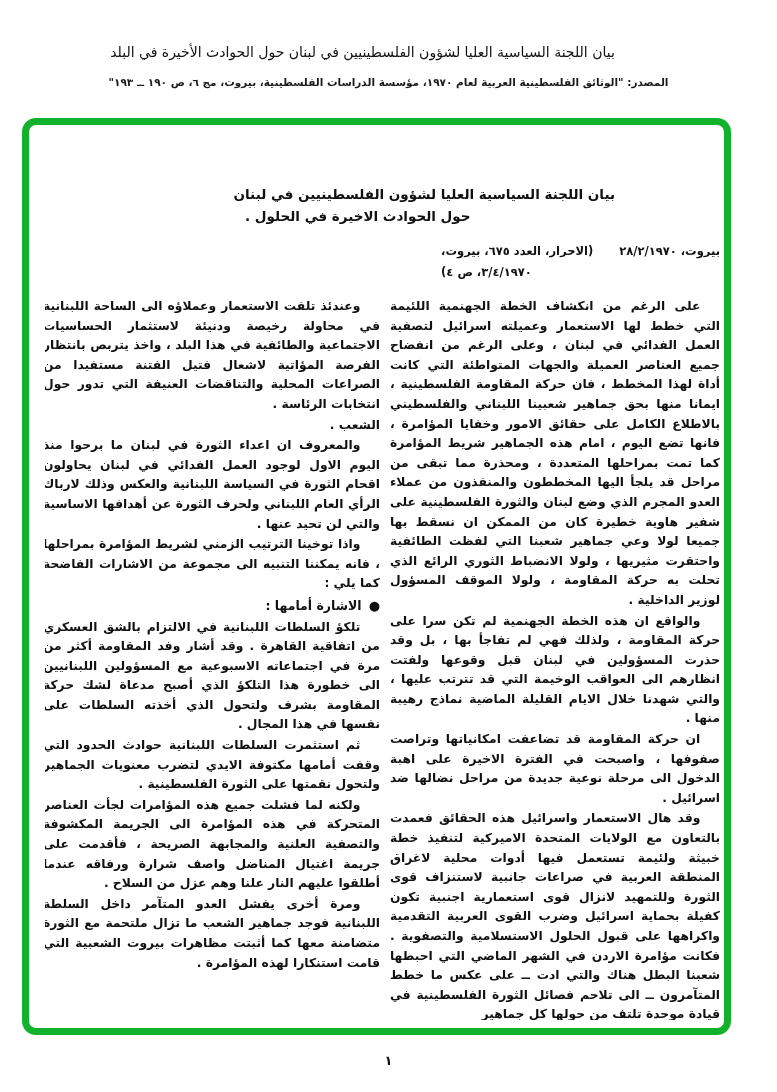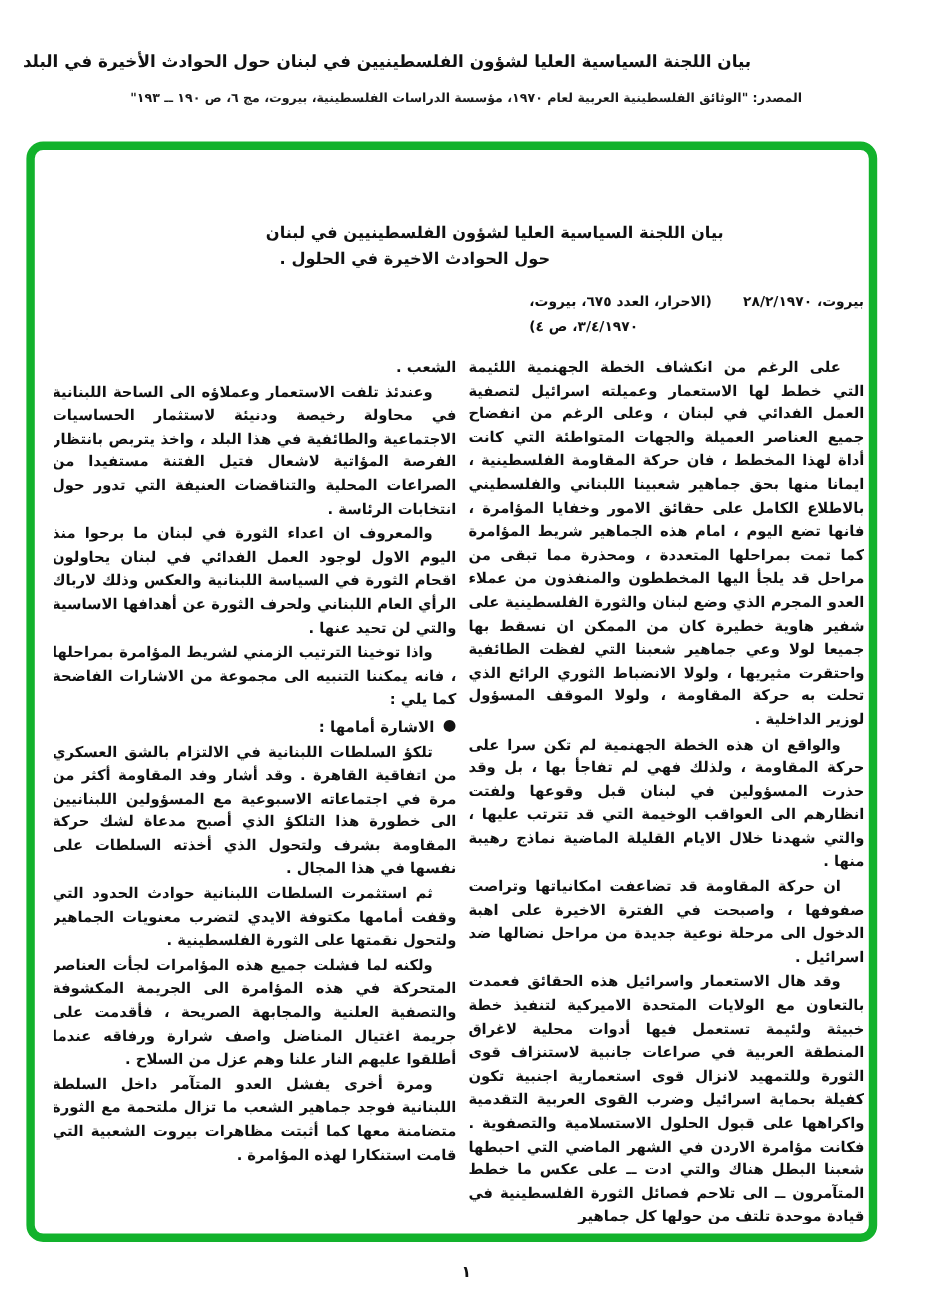--- a/index.html
+++ b/index.html
@@ -2,33 +2,33 @@
 <html lang="ar"><head>
 <meta charset="utf-8">
 <style>
   html,body{margin:0;padding:0;}
   body{
     width:777px;height:1092px;position:relative;background:#ffffff;
     font-family:"DejaVu Sans",sans-serif;color:#111;overflow:hidden;
   }
   .hdr{
     position:absolute;top:44px;left:0;width:645px;text-align:center;
-    font-weight:bold;font-size:14px;direction:rtl;
+    font-weight:normal;font-size:14px;direction:rtl;padding-left:40px;
   }
   .hdr-src{
     position:absolute;top:76px;left:0;width:777px;text-align:center;
     font-weight:bold;font-size:10.5px;direction:rtl;color:#1a1a1a;
   }
   .green-box{
     position:absolute;left:22px;top:118px;width:709px;height:917px;
     border:7px solid #12b22c;border-radius:14px;box-sizing:border-box;
   }
   .box-inner{position:absolute;inset:0;direction:rtl;}
   .doc-title{
-    position:absolute;top:58px;left:204px;width:370px;
+    position:absolute;top:58px;left:216px;width:370px;
     font-weight:bold;font-size:13.5px;line-height:22px;
     direction:rtl;text-align:left;white-space:nowrap;
   }
   .byline{
     position:absolute;top:116px;right:4px;direction:rtl;
     display:flex;gap:26px;align-items:flex-start;
     font-weight:bold;font-size:11.5px;line-height:21px;
   }
   .citation{text-align:left;}
   .columns{
@@ -75,22 +75,22 @@
       <div class="columns">
 
         <div class="col col-first">
           <p class="para">على الرغم من انكشاف الخطة الجهنمية اللئيمة التي خطط لها الاستعمار وعميلته اسرائيل لتصفية العمل الفدائي في لبنان ، وعلى الرغم من انفضاح جميع العناصر العميلة والجهات المتواطئة التي كانت أداة لهذا المخطط ، فان حركة المقاومة الفلسطينية ، ايمانا منها بحق جماهير شعبينا اللبناني والفلسطيني بالاطلاع الكامل على حقائق الامور وخفايا المؤامرة ، فانها تضع اليوم ، امام هذه الجماهير شريط المؤامرة كما تمت بمراحلها المتعددة ، ومحذرة مما تبقى من مراحل قد يلجأ اليها المخططون والمنفذون من عملاء العدو المجرم الذي وضع لبنان والثورة الفلسطينية على شفير هاوية خطيرة كان من الممكن ان نسقط بها جميعا لولا وعي جماهير شعبنا التي لفظت الطائفية واحتقرت مثيريها ، ولولا الانضباط الثوري الرائع الذي تحلت به حركة المقاومة ، ولولا الموقف المسؤول لوزير الداخلية .</p>
           <p class="para">والواقع ان هذه الخطة الجهنمية لم تكن سرا على حركة المقاومة ، ولذلك فهي لم تفاجأ بها ، بل وقد حذرت المسؤولين في لبنان قبل وقوعها ولفتت انظارهم الى العواقب الوخيمة التي قد تترتب عليها ، والتي شهدنا خلال الايام القليلة الماضية نماذج رهيبة منها .</p>
           <p class="para">ان حركة المقاومة قد تضاعفت امكانياتها وتراصت صفوفها ، واصبحت في الفترة الاخيرة على اهبة الدخول الى مرحلة نوعية جديدة من مراحل نضالها ضد اسرائيل .</p>
           <p class="para">وقد هال الاستعمار واسرائيل هذه الحقائق فعمدت بالتعاون مع الولايات المتحدة الاميركية لتنفيذ خطة خبيثة ولئيمة تستعمل فيها أدوات محلية لاغراق المنطقة العربية في صراعات جانبية لاستنزاف قوى الثورة وللتمهيد لانزال قوى استعمارية اجنبية تكون كفيلة بحماية اسرائيل وضرب القوى العربية التقدمية واكراهها على قبول الحلول الاستسلامية والتصفوية . فكانت مؤامرة الاردن في الشهر الماضي التي احبطها شعبنا البطل هناك والتي ادت ــ على عكس ما خطط المتآمرون ــ الى تلاحم فصائل الثورة الفلسطينية في قيادة موحدة تلتف من حولها كل جماهير</p>
         </div>
 
         <div class="col col-second">
+          <p class="para">وعندئذ تلفت الاستعمار وعملاؤه الى الساحة اللبنانية في محاولة رخيصة ودنيئة لاستثمار الحساسيات الاجتماعية والطائفية في هذا البلد ، واخذ يتربص بانتظار الفرصة المؤاتية لاشعال فتيل الفتنة مستفيدا من الصراعات المحلية والتناقضات العنيفة التي تدور حول انتخابات الرئاسة .</p>
           <p class="para no-indent">الشعب .</p>
-          <p class="para">وعندئذ تلفت الاستعمار وعملاؤه الى الساحة اللبنانية في محاولة رخيصة ودنيئة لاستثمار الحساسيات الاجتماعية والطائفية في هذا البلد ، واخذ يتربص بانتظار الفرصة المؤاتية لاشعال فتيل الفتنة مستفيدا من الصراعات المحلية والتناقضات العنيفة التي تدور حول انتخابات الرئاسة .</p>
           <p class="para">والمعروف ان اعداء الثورة في لبنان ما برحوا منذ اليوم الاول لوجود العمل الفدائي في لبنان يحاولون اقحام الثورة في السياسة اللبنانية والعكس وذلك لارباك الرأي العام اللبناني ولحرف الثورة عن أهدافها الاساسية والتي لن تحيد عنها .</p>
           <p class="para">واذا توخينا الترتيب الزمني لشريط المؤامرة بمراحلها ، فانه يمكننا التنبيه الى مجموعة من الاشارات الفاضحة كما يلي :</p>
           <div class="bullet-row">
             <span class="bullet">●</span>
             <span class="bullet-label">الاشارة أمامها :</span>
           </div>
           <p class="para">تلكؤ السلطات اللبنانية في الالتزام بالشق العسكري من اتفاقية القاهرة . وقد أشار وفد المقاومة أكثر من مرة في اجتماعاته الاسبوعية مع المسؤولين اللبنانيين الى خطورة هذا التلكؤ الذي أصبح مدعاة لشك حركة المقاومة بشرف ولتحول الذي أخذته السلطات على نفسها في هذا المجال .</p>
           <p class="para">ثم استثمرت السلطات اللبنانية حوادث الحدود التي وقفت أمامها مكتوفة الايدي لتضرب معنويات الجماهير ولتحول نقمتها على الثورة الفلسطينية .</p>
           <p class="para">ولكنه لما فشلت جميع هذه المؤامرات لجأت العناصر المتحركة في هذه المؤامرة الى الجريمة المكشوفة والتصفية العلنية والمجابهة الصريحة ، فأقدمت على جريمة اغتيال المناضل واصف شرارة ورفاقه عندما أطلقوا عليهم النار علنا وهم عزل من السلاح .</p>
           <p class="para">ومرة أخرى يفشل العدو المتآمر داخل السلطة اللبنانية فوجد جماهير الشعب ما تزال ملتحمة مع الثورة متضامنة معها كما أثبتت مظاهرات بيروت الشعبية التي قامت استنكارا لهذه المؤامرة .</p>

